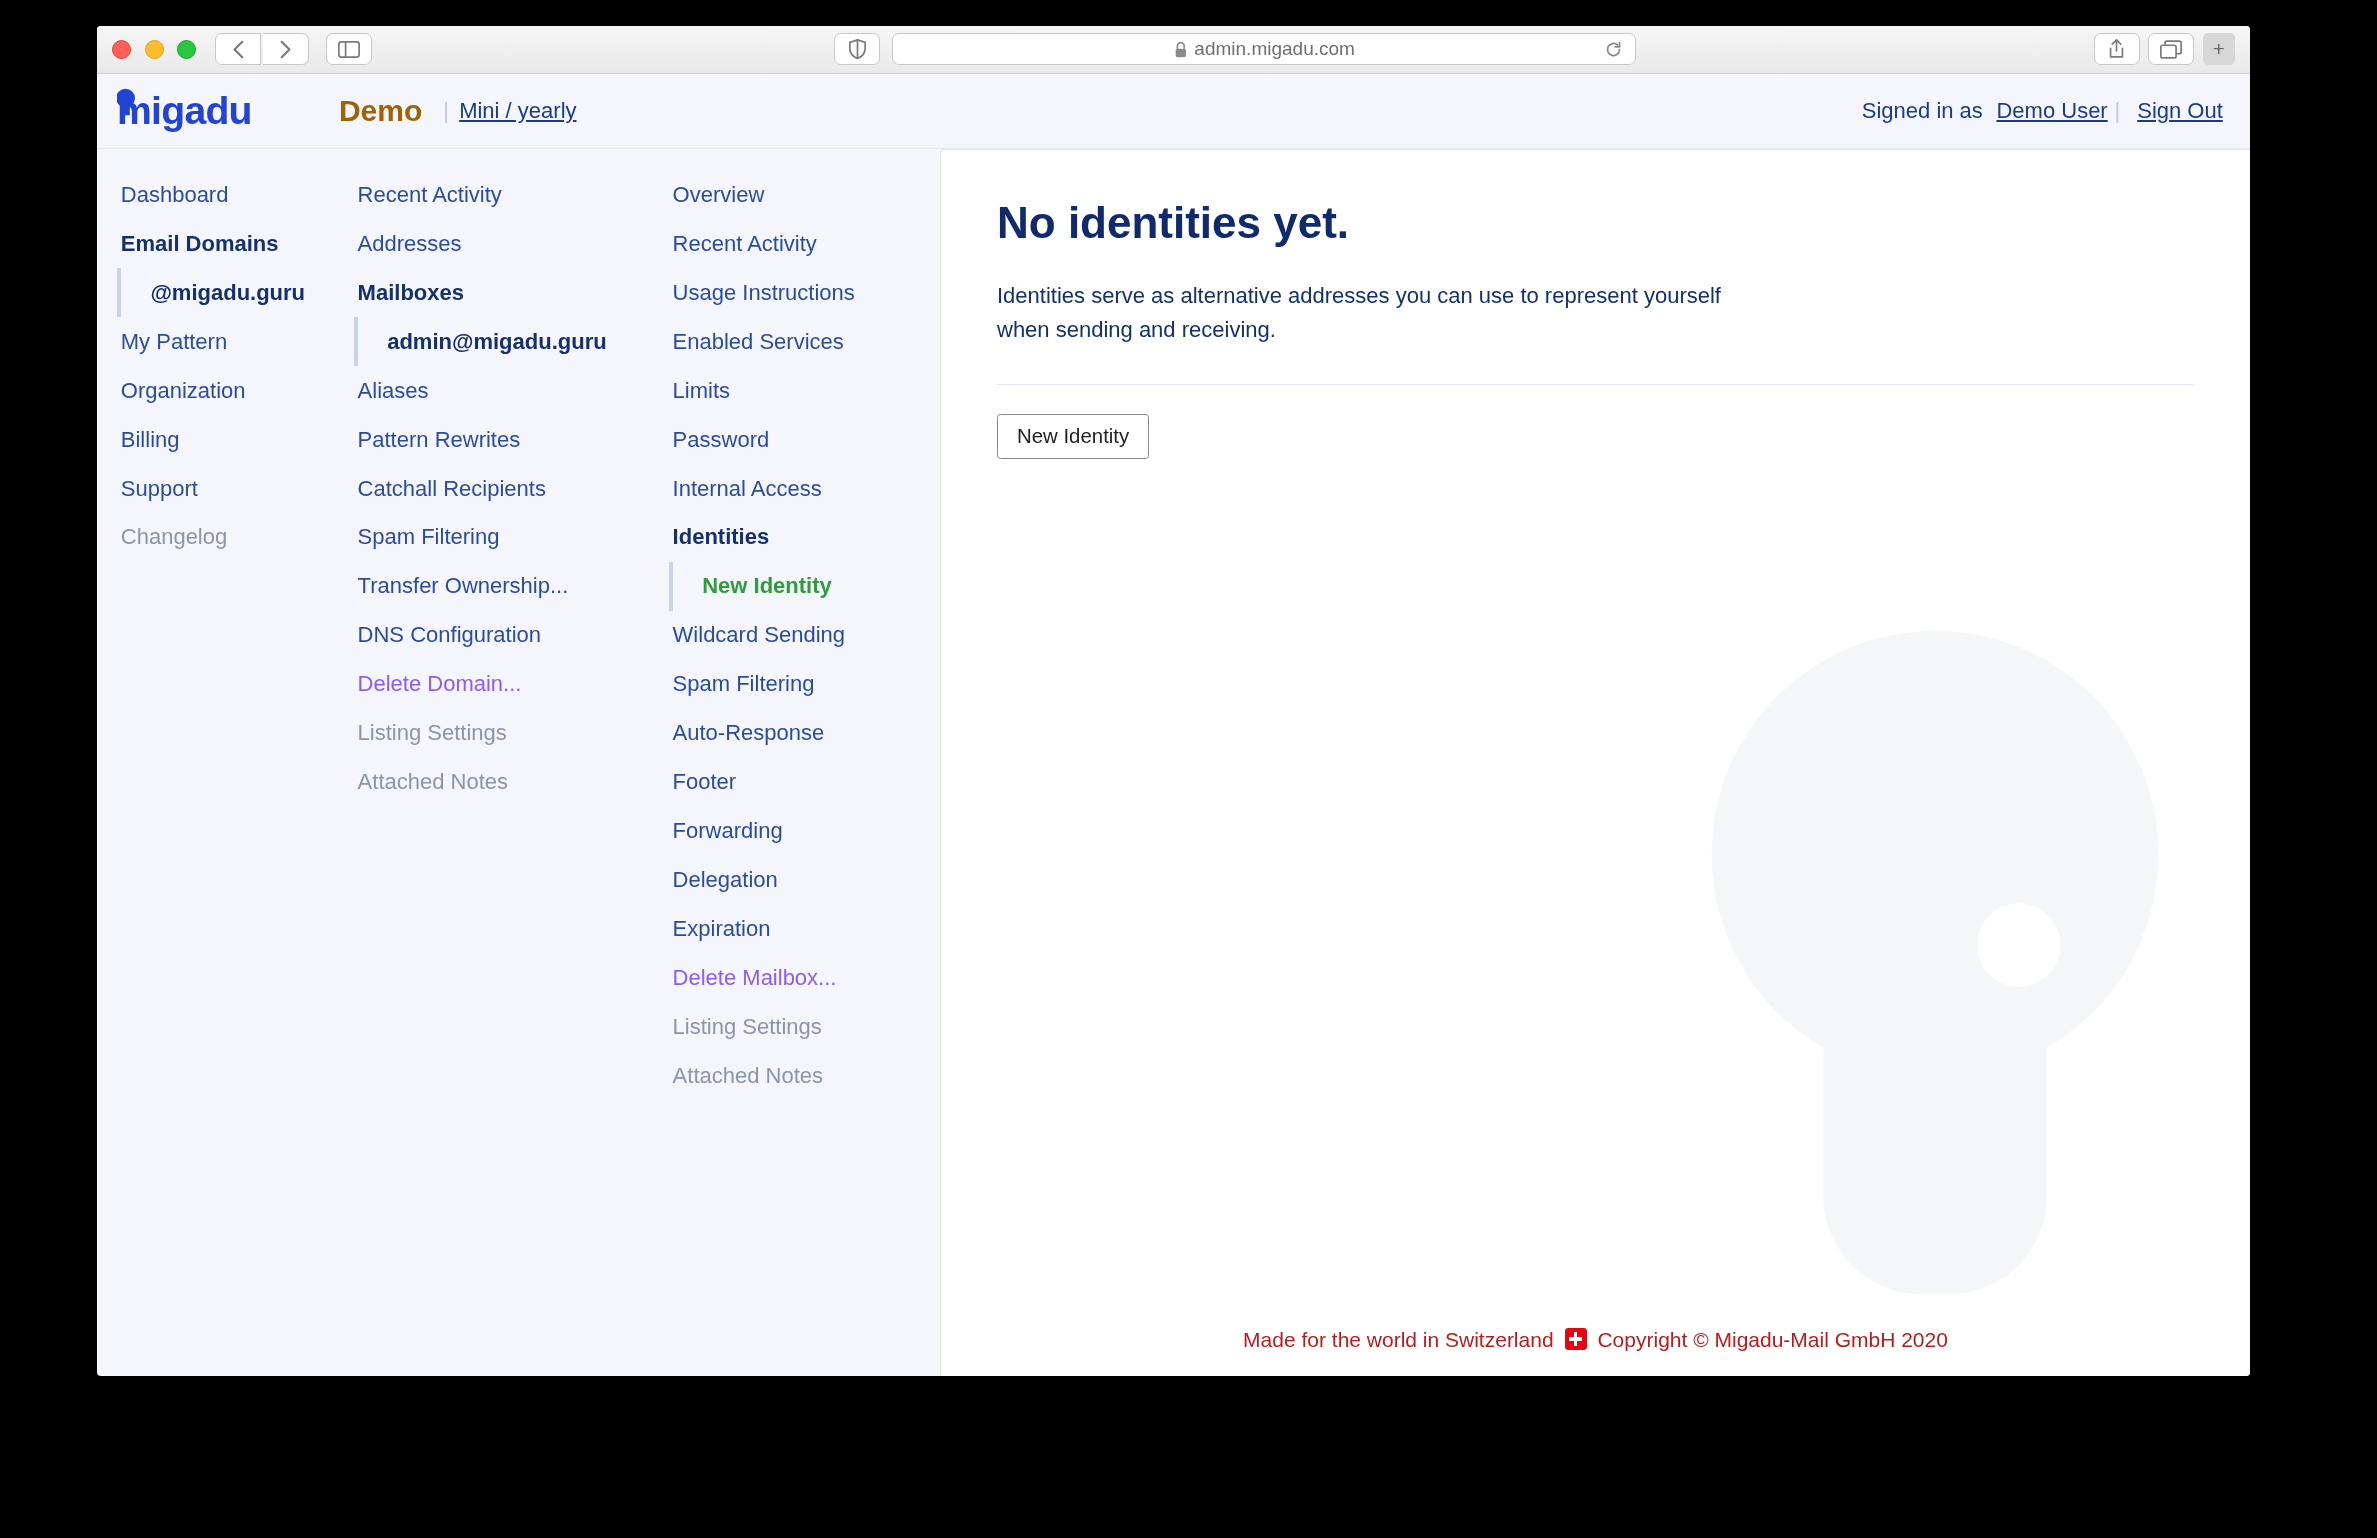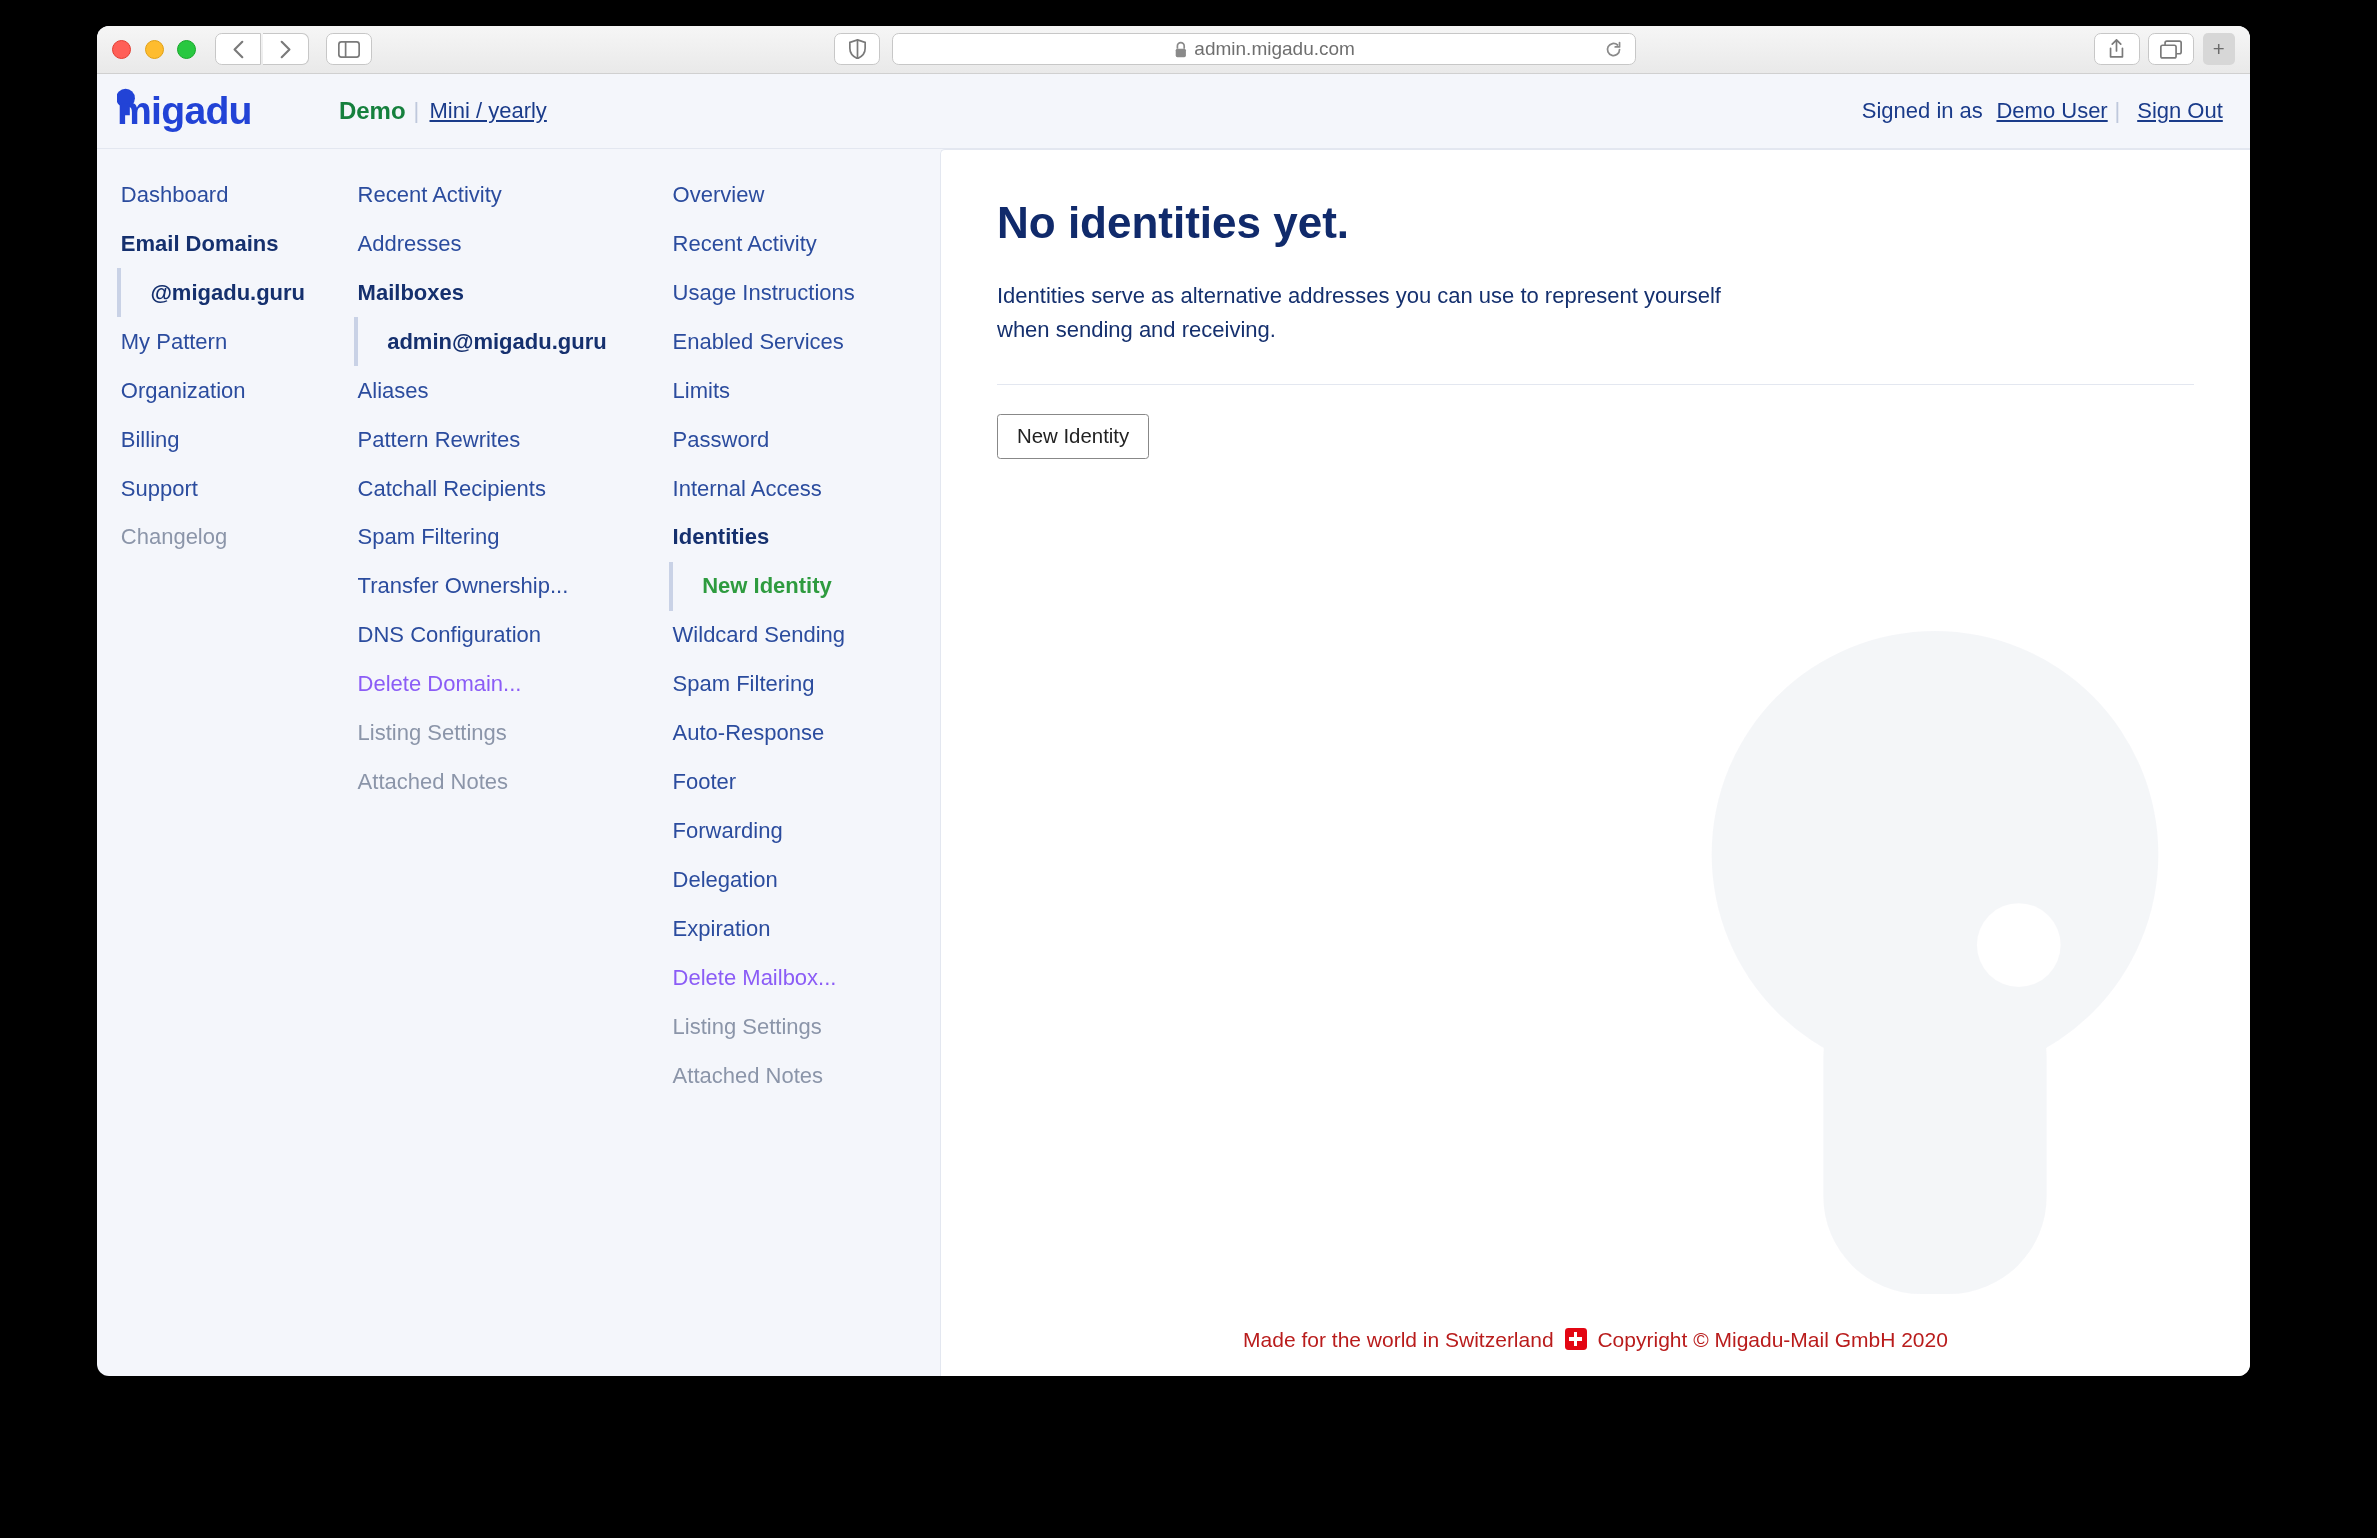--- a/index.html
+++ b/index.html
@@ -1,38 +1,38 @@
 <!DOCTYPE html>
 <html style="font-size:13.6px"><head>
 <meta charset="utf-8">
 <style>
 *{box-sizing:border-box;margin:0;padding:0}
 body{font-family:-apple-system,BlinkMacSystemFont,"Segoe UI",Helvetica,Arial,sans-serif;background:#000;width:2377px;height:1538px;overflow:hidden}
-.window{position:absolute;left:97px;top:25.5px;width:2153px;height:1350px;background:#f4f6fb;border-radius:12px;box-shadow:0 17px 51px rgba(0,0,0,.5);overflow:hidden;display:flex;flex-direction:column}
+.window{position:absolute;left:97px;top:25.5px;width:2153px;height:1350px;background:#f4f6fb;border-radius:4px;box-shadow:0 17px 51px rgba(0,0,0,.5);overflow:hidden;display:flex;flex-direction:column}
 .titlebar{height:48px;background:linear-gradient(#f6f6f6,#e9e9e9);border-bottom:0.9px solid #d0d0d0;display:flex;align-items:center;padding:0 15.3px;position:relative}
 .traffic{display:flex;gap:13.6px;margin-right:19px}
 .dot{width:19px;height:19px;border-radius:50%}
 .dot.red{background:#ff5f57;border:0.9px solid #e33e32}
 .dot.yellow{background:#febc2e;border:0.9px solid #e1a116}
 .dot.green{background:#28c840;border:0.9px solid #17a72a}
 .navbtns{display:flex;gap:1.7px;margin-right:17px}
 .navbtn{width:46px;height:32px;border:0.9px solid #c7c7c7;background:#fff;border-radius:6.8px;display:flex;align-items:center;justify-content:center;color:#7a7a7a;font-size:15.3px}
 .navbtn.l{border-top-right-radius:0;border-bottom-right-radius:0}
 .navbtn.r{border-top-left-radius:0;border-bottom-left-radius:0;border-left:none}
 .sidebarbtn{width:46px;height:32px;border:0.9px solid #c7c7c7;background:#fff;border-radius:6.8px;display:flex;align-items:center;justify-content:center;color:#7a7a7a;font-size:15.3px;margin-right:17px}
 .shieldbtn{width:46px;height:32px;border:0.9px solid #c7c7c7;background:#fff;border-radius:6.8px;display:flex;align-items:center;justify-content:center;color:#7a7a7a;font-size:15.3px;margin-right:12px}
 .urlbar{flex:1;height:32px;border:0.9px solid #c7c7c7;border-radius:6.8px;background:#fff;display:flex;align-items:center;justify-content:center;color:#6f6f6f;font-size:19px;margin-right:12px;position:relative}
 .urlbar .lock-icon{margin-right:6.8px;font-size:15.3px}
 .refresh{position:absolute;right:12px;color:#8a8a8a;font-size:19px}
 .rightbtns{display:flex;gap:8.5px}
 .sharebtn,.tabsbtn{width:46px;height:32px;border:0.9px solid #c7c7c7;background:#fff;border-radius:6.8px;display:flex;align-items:center;justify-content:center;color:#7a7a7a;font-size:17px}
 .newtab{width:32px;height:32px;background:#d7d7d7;border-radius:5.1px;display:flex;align-items:center;justify-content:center;color:#6b6b6b;font-size:20.4px;font-weight:300}
 .appheader{height:75px;background:#f4f6fb;border-bottom:0.9px solid #e3e7f0;display:flex;align-items:center;padding:0 20.4px}
 .logo{font-weight:900;font-size:37px;color:#2243d6;letter-spacing:-0.9px;margin-right:25.5px}
-.demo-label{font-size:24px;color:#15803d;font-weight:600;margin-right:8px}
+.demo-label{font-size:30px;color:#a16207;font-weight:600;margin-right:21px}
 .sep{color:#bfc8dc;margin-right:10.2px;font-size:22px}
 .plan-link{font-size:22px;color:#1a3b8a;text-decoration:underline}
 .header-right{margin-left:auto;display:flex;align-items:flex-start;font-size:22px;color:#1a3b8a}
 .header-right .txt{margin-right:6.8px}
 .header-right a{color:#1a3b8a;text-decoration:underline;margin:0 6.8px}
 .body{flex:1;display:flex;overflow:hidden}
 .navcol{width:247px;padding:22px 6.8px 22px 17px}
 .navitem{display:block;font-size:22px;color:#2b4c9e;padding:10.2px 6.8px;cursor:pointer;line-height:1.3}
 .navitem.bold{font-weight:700;color:#15306e}
 .navitem.muted{color:#8b95a9}

